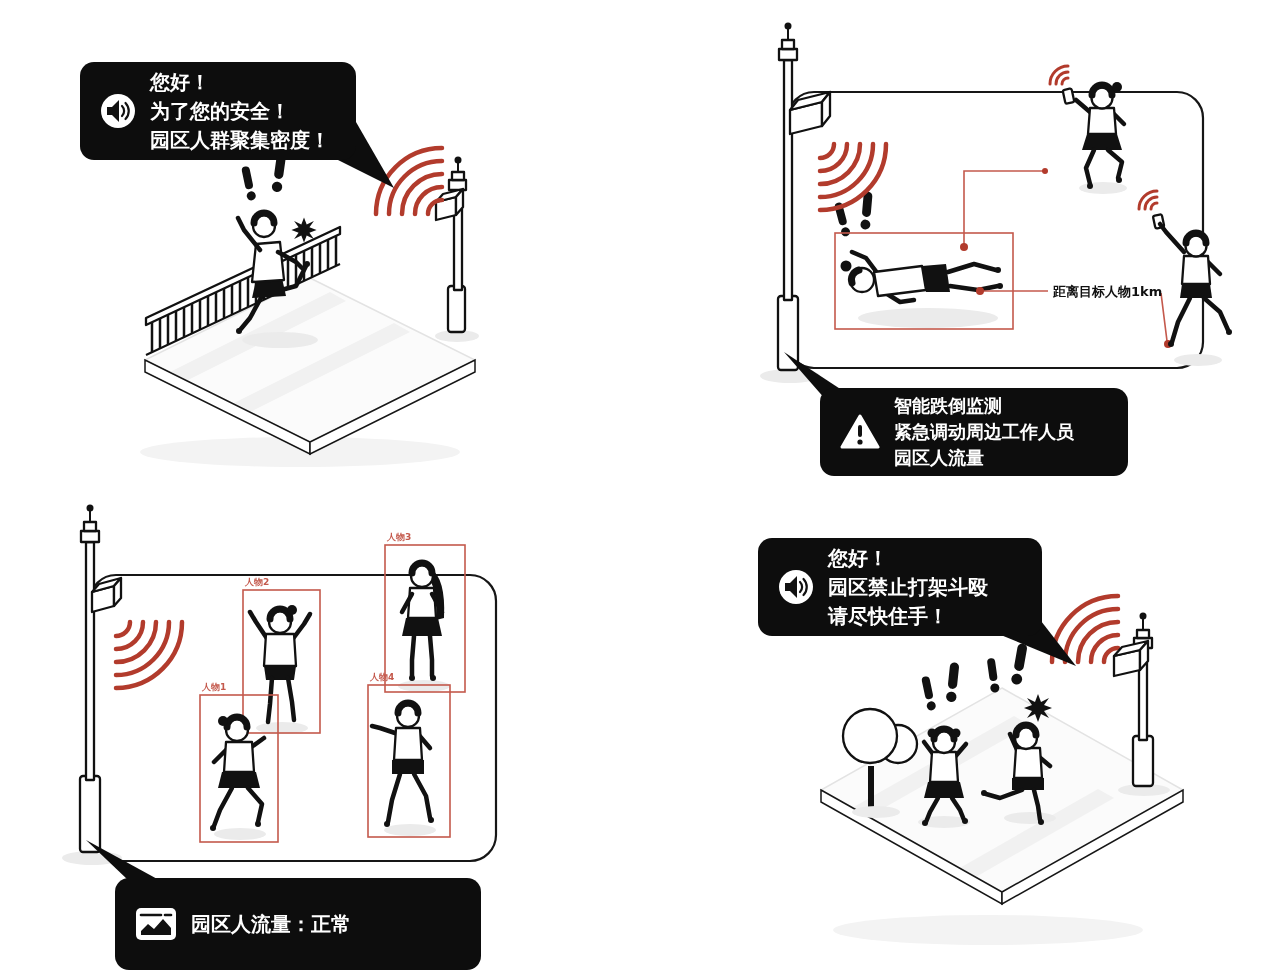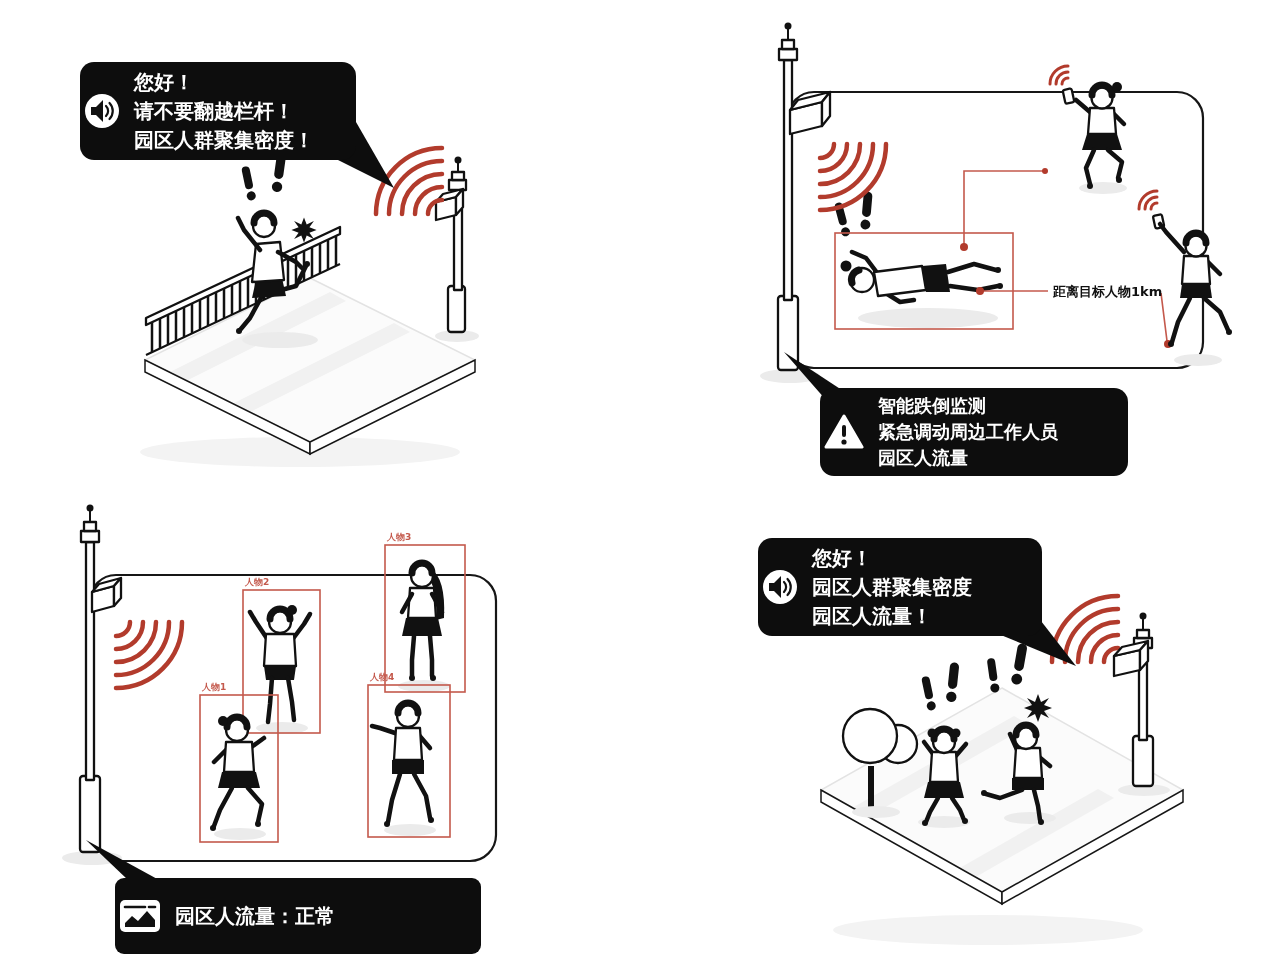--- a/index.html
+++ b/index.html
@@ -19,21 +19,21 @@
   .rln{fill:none;stroke:#c4594c;stroke-width:1.6;}
   .rdot{fill:#b23b2c;}
   .ink{fill:none;stroke:#161616;stroke-width:2.2;}
   .face-top{fill:#fbfbfb;stroke:#e3e3e3;stroke-width:1.5;}
   .face-side{fill:#fff;stroke:#161616;stroke-width:1.5;}
   .stripe{fill:#f1f1f1;}
   .plabel{fill:#c4594c;font:600 9px "DejaVu Sans",sans-serif;}
   .dlabel{fill:#111;font:700 13px "DejaVu Sans",sans-serif;}
   
   .bubble{position:absolute;background:#0d0d0d;border-radius:14px;color:#fff;display:flex;
-          align-items:center;gap:14px;padding:10px 4px;box-sizing:border-box;font-weight:700;}
+          align-items:center;gap:14px;padding:10px 20px;box-sizing:border-box;font-weight:700;}
   .bubble .lines{line-height:1.45;}
   .fs20{font-size:20px;}
   .fs18{font-size:18px;}
   .bicon{flex:0 0 auto;display:flex;align-items:center;}
 </style>
 </head>
 <body>
 
 <div id="stage">
 
@@ -366,41 +366,41 @@
     <span class="bicon">
       <svg viewBox="0 0 36 36" width="36" height="36">
         <circle cx="18" cy="18" r="17" fill="#fff"></circle>
         <rect x="7" y="14" width="5" height="8" fill="#111"></rect>
         <polygon points="12,14 19,7 19,29 12,22" fill="#111"></polygon>
         <path d="M22 13 a7 7 0 0 1 0 10 M25.5 10 a11.5 11.5 0 0 1 0 16" stroke="#111" stroke-width="2.2" fill="none" stroke-linecap="round"></path>
       </svg>
     </span>
     <div class="lines">
       <div>您好！</div>
-      <div>请不要翻越栏杆！</div>
+      <div>为了您的安全！</div>
       <div>园区人群聚集密度！</div>
     </div>
   </div>
 
   <div class="bubble fs18" style="left:820px;top:388px;width:308px;height:88px;">
     <span class="bicon">
       <svg viewBox="0 0 40 36" width="40" height="36">
         <polygon points="20,2 38,33 2,33" fill="#fff" stroke="#fff" stroke-width="3" stroke-linejoin="round"></polygon>
         <rect x="18" y="11" width="4" height="12" rx="2" fill="#111"></rect>
         <circle cx="20" cy="28" r="2.6" fill="#111"></circle>
       </svg>
     </span>
     <div class="lines">
       <div>智能跌倒监测</div>
       <div>紧急调动周边工作人员</div>
       <div>园区人流量</div>
     </div>
   </div>
 
-  <div class="bubble fs20" style="left:115px;top:878px;width:366px;height:76px;border-radius:9px;">
+  <div class="bubble fs20" style="left:115px;top:878px;width:366px;height:92px;">
     <span class="bicon">
       <svg viewBox="0 0 42 36" width="42" height="36">
         <rect x="1" y="2" width="40" height="32" rx="5" fill="#fff"></rect>
         <line x1="6" y1="9" x2="26" y2="9" stroke="#111" stroke-width="2.6" stroke-linecap="round"></line>
         <line x1="30" y1="9" x2="36" y2="9" stroke="#111" stroke-width="2.6" stroke-linecap="round"></line>
         <polygon points="6,29 6,25 13,18 19,23 28,13 36,22 36,29" fill="#111"></polygon>
       </svg>
     </span>
     <div class="lines">
       <div>园区人流量：正常</div>
@@ -411,18 +411,18 @@
     <span class="bicon">
       <svg viewBox="0 0 36 36" width="36" height="36">
         <circle cx="18" cy="18" r="17" fill="#fff"></circle>
         <rect x="7" y="14" width="5" height="8" fill="#111"></rect>
         <polygon points="12,14 19,7 19,29 12,22" fill="#111"></polygon>
         <path d="M22 13 a7 7 0 0 1 0 10 M25.5 10 a11.5 11.5 0 0 1 0 16" stroke="#111" stroke-width="2.2" fill="none" stroke-linecap="round"></path>
       </svg>
     </span>
     <div class="lines">
       <div>您好！</div>
-      <div>园区人群聚集密度</div>
-      <div>园区人流量！</div>
+      <div>园区禁止打架斗殴</div>
+      <div>请尽快住手！</div>
     </div>
   </div>
 
 </div>
 
 </body></html>

